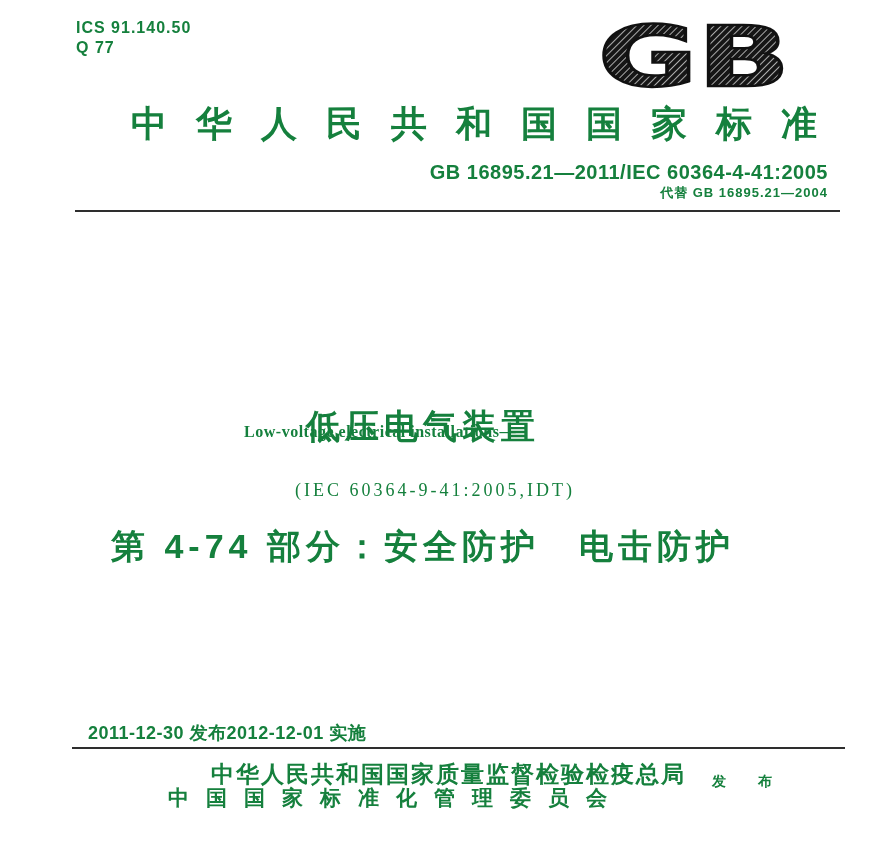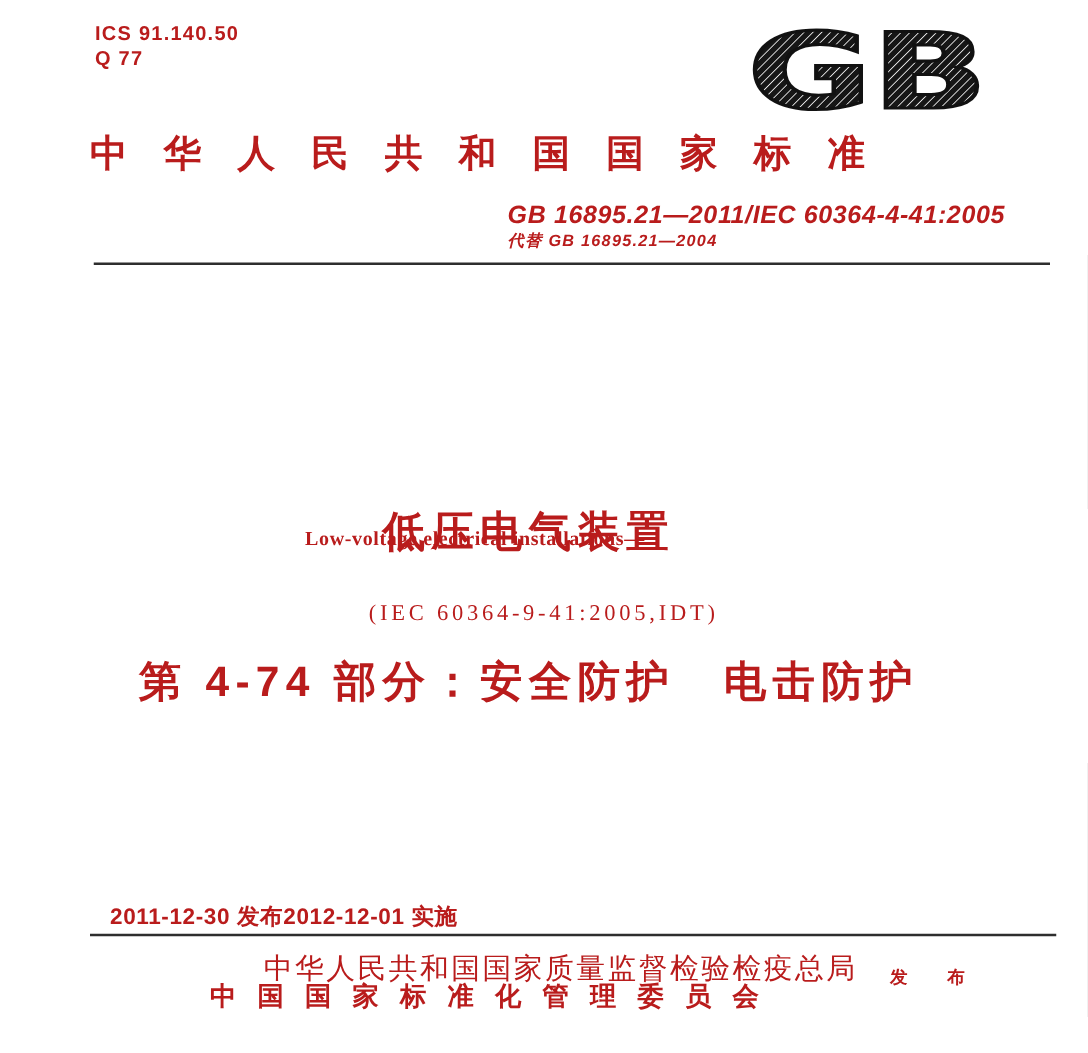--- a/index.html
+++ b/index.html
@@ -2,21 +2,21 @@
 <html><head>
 <meta charset="utf-8">
 <style>
   html, body { margin: 0; padding: 0; background: #e8e8e8; }
   .page {
     position: relative;
     width: 870px;
     height: 842px;
     margin: 0 auto;
     background: #ffffff;
-    color: #b91c1c;
+    color: #15803d;
     font-family: "Liberation Sans", "DejaVu Sans", sans-serif;
     overflow: hidden;
   }
 
   
   .ics-block {
     position: absolute;
     left: 76px;
     top: 18px;
     font-weight: bold;
@@ -30,37 +30,38 @@
     position: absolute;
     right: 76px;
     top: 18px;
     width: 200px;
     height: 80px;
   }
 
   
   .std-name {
     position: absolute;
-    left: 72px;
+    left: 56px;
     top: 99px;
     width: 790px;
     font-family: "Liberation Serif", "DejaVu Serif", serif;
     font-weight: bold;
-    font-size: 30px;
+    font-size: 36px;
     line-height: 50px;
     letter-spacing: 29px;
     white-space: nowrap;
+    text-align: right;
   }
 
   
   .std-number-block {
     position: absolute;
-    right: 66px;
+    right: 42px;
     top: 160px;
-    font-style: italic;
+    text-align: right;
   }
   .std-number {
     font-weight: bold;
     font-size: 20px;
     line-height: 24px;
     letter-spacing: 0.5px;
   }
   .std-replaces {
     font-weight: bold;
     font-size: 13px;
@@ -140,21 +141,21 @@
   }
 
   
   .publisher-block {
     position: absolute;
     left: 168px;
     top: 762px;
     width: 510px;
   }
   .publisher-line1 {
-    font-weight: normal;
+    font-weight: bold;
     font-size: 23px;
     line-height: 24px;
     letter-spacing: 2px;
     white-space: nowrap;
     padding-left: 43px;
   }
   .publisher-line2 {
     font-weight: bold;
     font-size: 21px;
     line-height: 24px;

